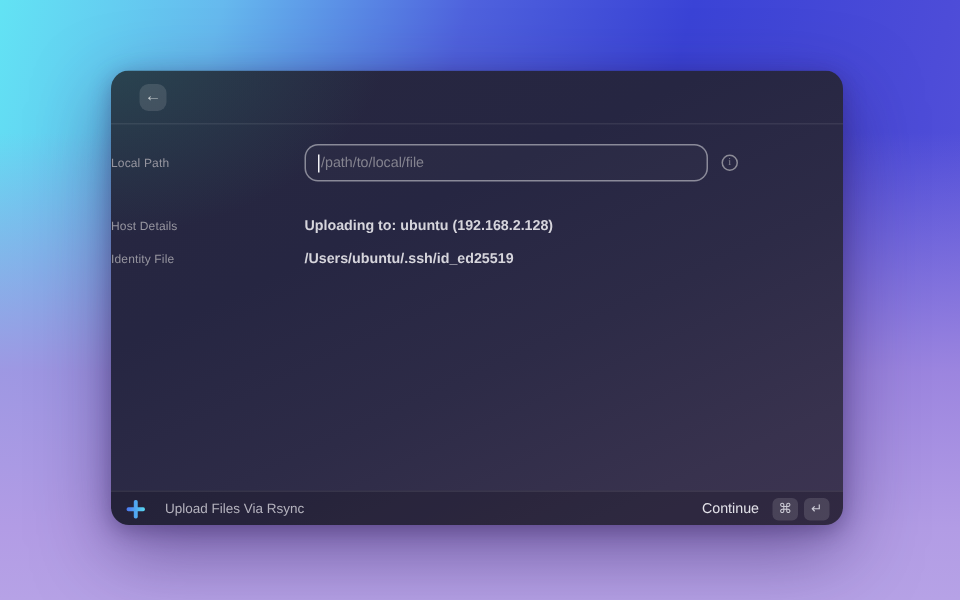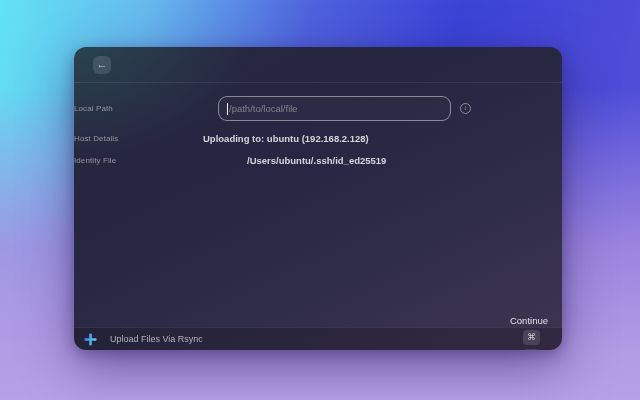--- a/index.html
+++ b/index.html
@@ -56,27 +56,26 @@
     width: 114px; flex: 0 0 114px;
     text-align: left;
     font-size: 8px; color: #96959f;
     letter-spacing: 0.1px;
   }
   .row-value-area {
     margin-left: 15px;
     display: flex; align-items: center;
   }
   .row-input-wrap {
-    width: 233px; height: 25px;
+    width: 269px; height: 25px;
     border: 1px solid rgba(255,255,255,0.45);
     border-radius: 9px;
     display: flex; align-items: center;
     padding: 0 8px;
     background: rgba(255,255,255,0.02);
-    margin-left: 15px;
   }
   .caret {
     width: 1px; height: 12px;
     background: #f2f2f6;
     margin-right: 1px;
   }
   .text-input {
     flex: 1;
     background: transparent; border: none; outline: none;
     font-family: "Liberation Sans", sans-serif;
@@ -87,38 +86,38 @@
   .info-icon {
     width: 11px; height: 11px;
     margin-left: 9px;
     border: 1px solid #8c8b97;
     border-radius: 50%;
     color: #8c8b97;
     font-size: 7px; line-height: 9px;
     text-align: center;
     font-family: "Liberation Serif", serif;
   }
-  .row-static { margin-top: 12px; }
+  .row-static { margin-top: 24px; }
   .static-value {
     font-size: 9.5px; color: #d6d5dc; font-weight: bold;
   }
-  .row-static + .row-static { margin-top: 11px; gap: 44px; }
+  .row-static + .row-static { margin-top: 11px; }
 
   
   .footer {
     flex: 0 0 23px; height: 23px;
     border-top: 1px solid rgba(255,255,255,0.08);
     background: rgba(17,14,26,0.28);
     display: flex; align-items: center;
     padding: 0 9px;
   }
   .footer-left { display: flex; align-items: center; gap: 12px; flex: 1; }
   .ext-icon { width: 15px; height: 15px; display: block; }
   .footer-title { font-size: 9px; color: #b4b2bd; }
-  .footer-right { display: flex; align-items: center; gap: 4px; flex-direction: column; }
+  .footer-right { display: flex; align-items: center; gap: 4px; }
   .action-label {
     font-size: 9.5px; font-weight: 500; color: #e2e1e8;
     margin-right: 5px;
   }
   .key-badge {
     min-width: 17px; height: 15px;
     padding: 0 3px;
     border-radius: 4px;
     background: rgba(255,255,255,0.13);
     color: #cbcad4;

